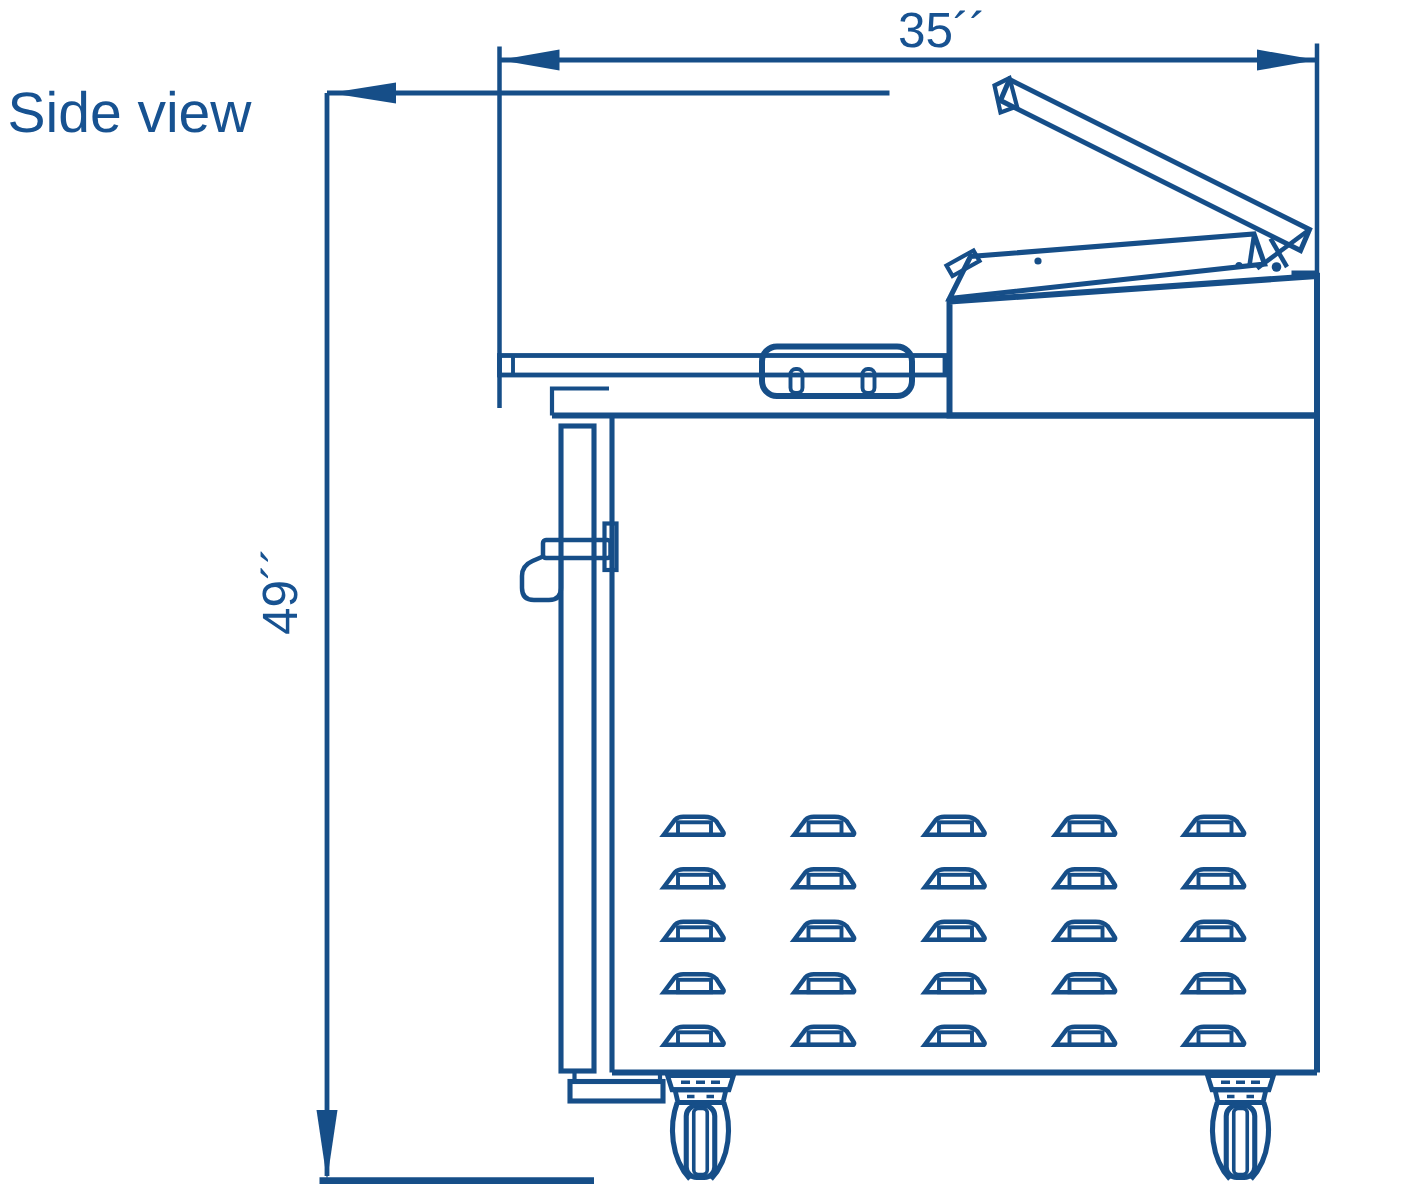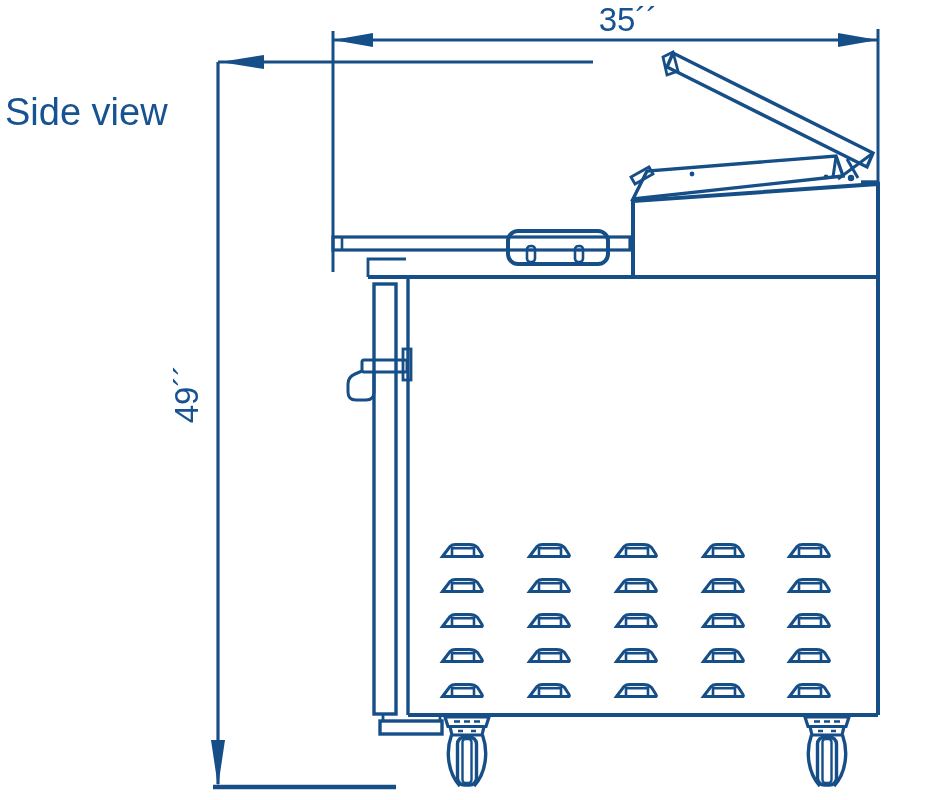--- a/index.html
+++ b/index.html
@@ -7,21 +7,20 @@
     width:943px;height:800px;background:var(--bg,#ffffff);
     position:relative;overflow:hidden;
     font-family:"Liberation Sans",sans-serif;
   }
   #canvas{position:absolute;inset:0;}
   #view-title{
     position:absolute;left:5px;top:56px;
     font-size:38px;line-height:1.1;letter-spacing:0px;
     color:var(--text,#175291);
     font-family:"Liberation Sans",sans-serif;
-    margin-top:36px;
   }
   svg line, svg path, svg rect, svg polygon, svg polyline, svg circle{
     stroke:var(--line,#164e88);fill:none;
     stroke-linecap:butt;stroke-linejoin:miter;
   }
   svg .fill{fill:var(--line,#164e88);stroke:none;}
   svg text{
     stroke:none;fill:var(--text,#175291);
     font-family:"Liberation Sans",sans-serif;font-size:33px;
   }

